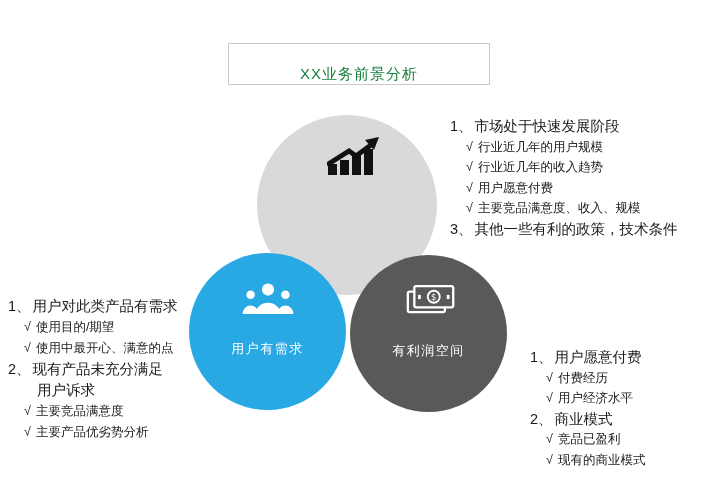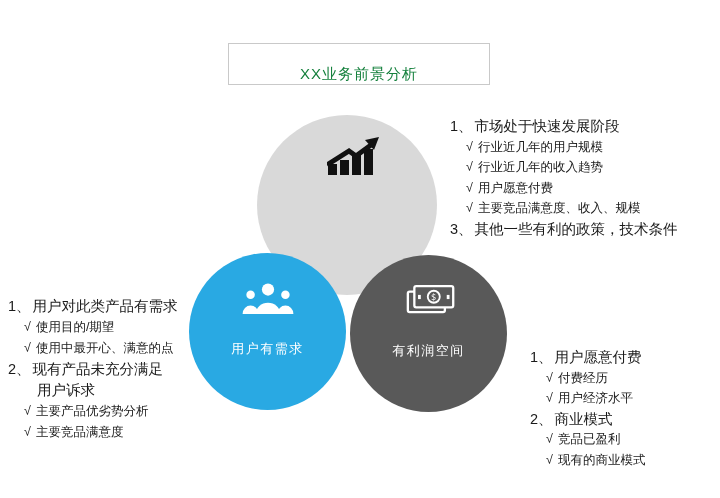--- a/index.html
+++ b/index.html
@@ -97,22 +97,22 @@
     <div class="ln check-line"><span class="check-mark">√</span><span>主要竞品满意度、收入、规模</span></div>
     <div class="ln num-line"><span class="num-prefix">3、</span><span>其他一些有利的政策，技术条件</span></div>
   </div>
 
   <div class="note note-users">
     <div class="ln num-line"><span class="num-prefix">1、</span><span>用户对此类产品有需求</span></div>
     <div class="ln check-line"><span class="check-mark">√</span><span>使用目的/期望</span></div>
     <div class="ln check-line"><span class="check-mark">√</span><span>使用中最开心、满意的点</span></div>
     <div class="ln num-line"><span class="num-prefix">2、</span><span>现有产品未充分满足</span></div>
     <div class="ln cont-line"><span>用户诉求</span></div>
+    <div class="ln check-line"><span class="check-mark">√</span><span>主要竞品满意度</span></div>
     <div class="ln check-line"><span class="check-mark">√</span><span>主要产品优劣势分析</span></div>
-    <div class="ln check-line"><span class="check-mark">√</span><span>主要竞品满意度</span></div>
   </div>
 
   <div class="note note-profit">
     <div class="ln num-line"><span class="num-prefix">1、</span><span>用户愿意付费</span></div>
     <div class="ln check-line"><span class="check-mark">√</span><span>付费经历</span></div>
     <div class="ln check-line"><span class="check-mark">√</span><span>用户经济水平</span></div>
     <div class="ln num-line"><span class="num-prefix">2、</span><span>商业模式</span></div>
     <div class="ln check-line"><span class="check-mark">√</span><span>竞品已盈利</span></div>
     <div class="ln check-line"><span class="check-mark">√</span><span>现有的商业模式</span></div>
   </div>

